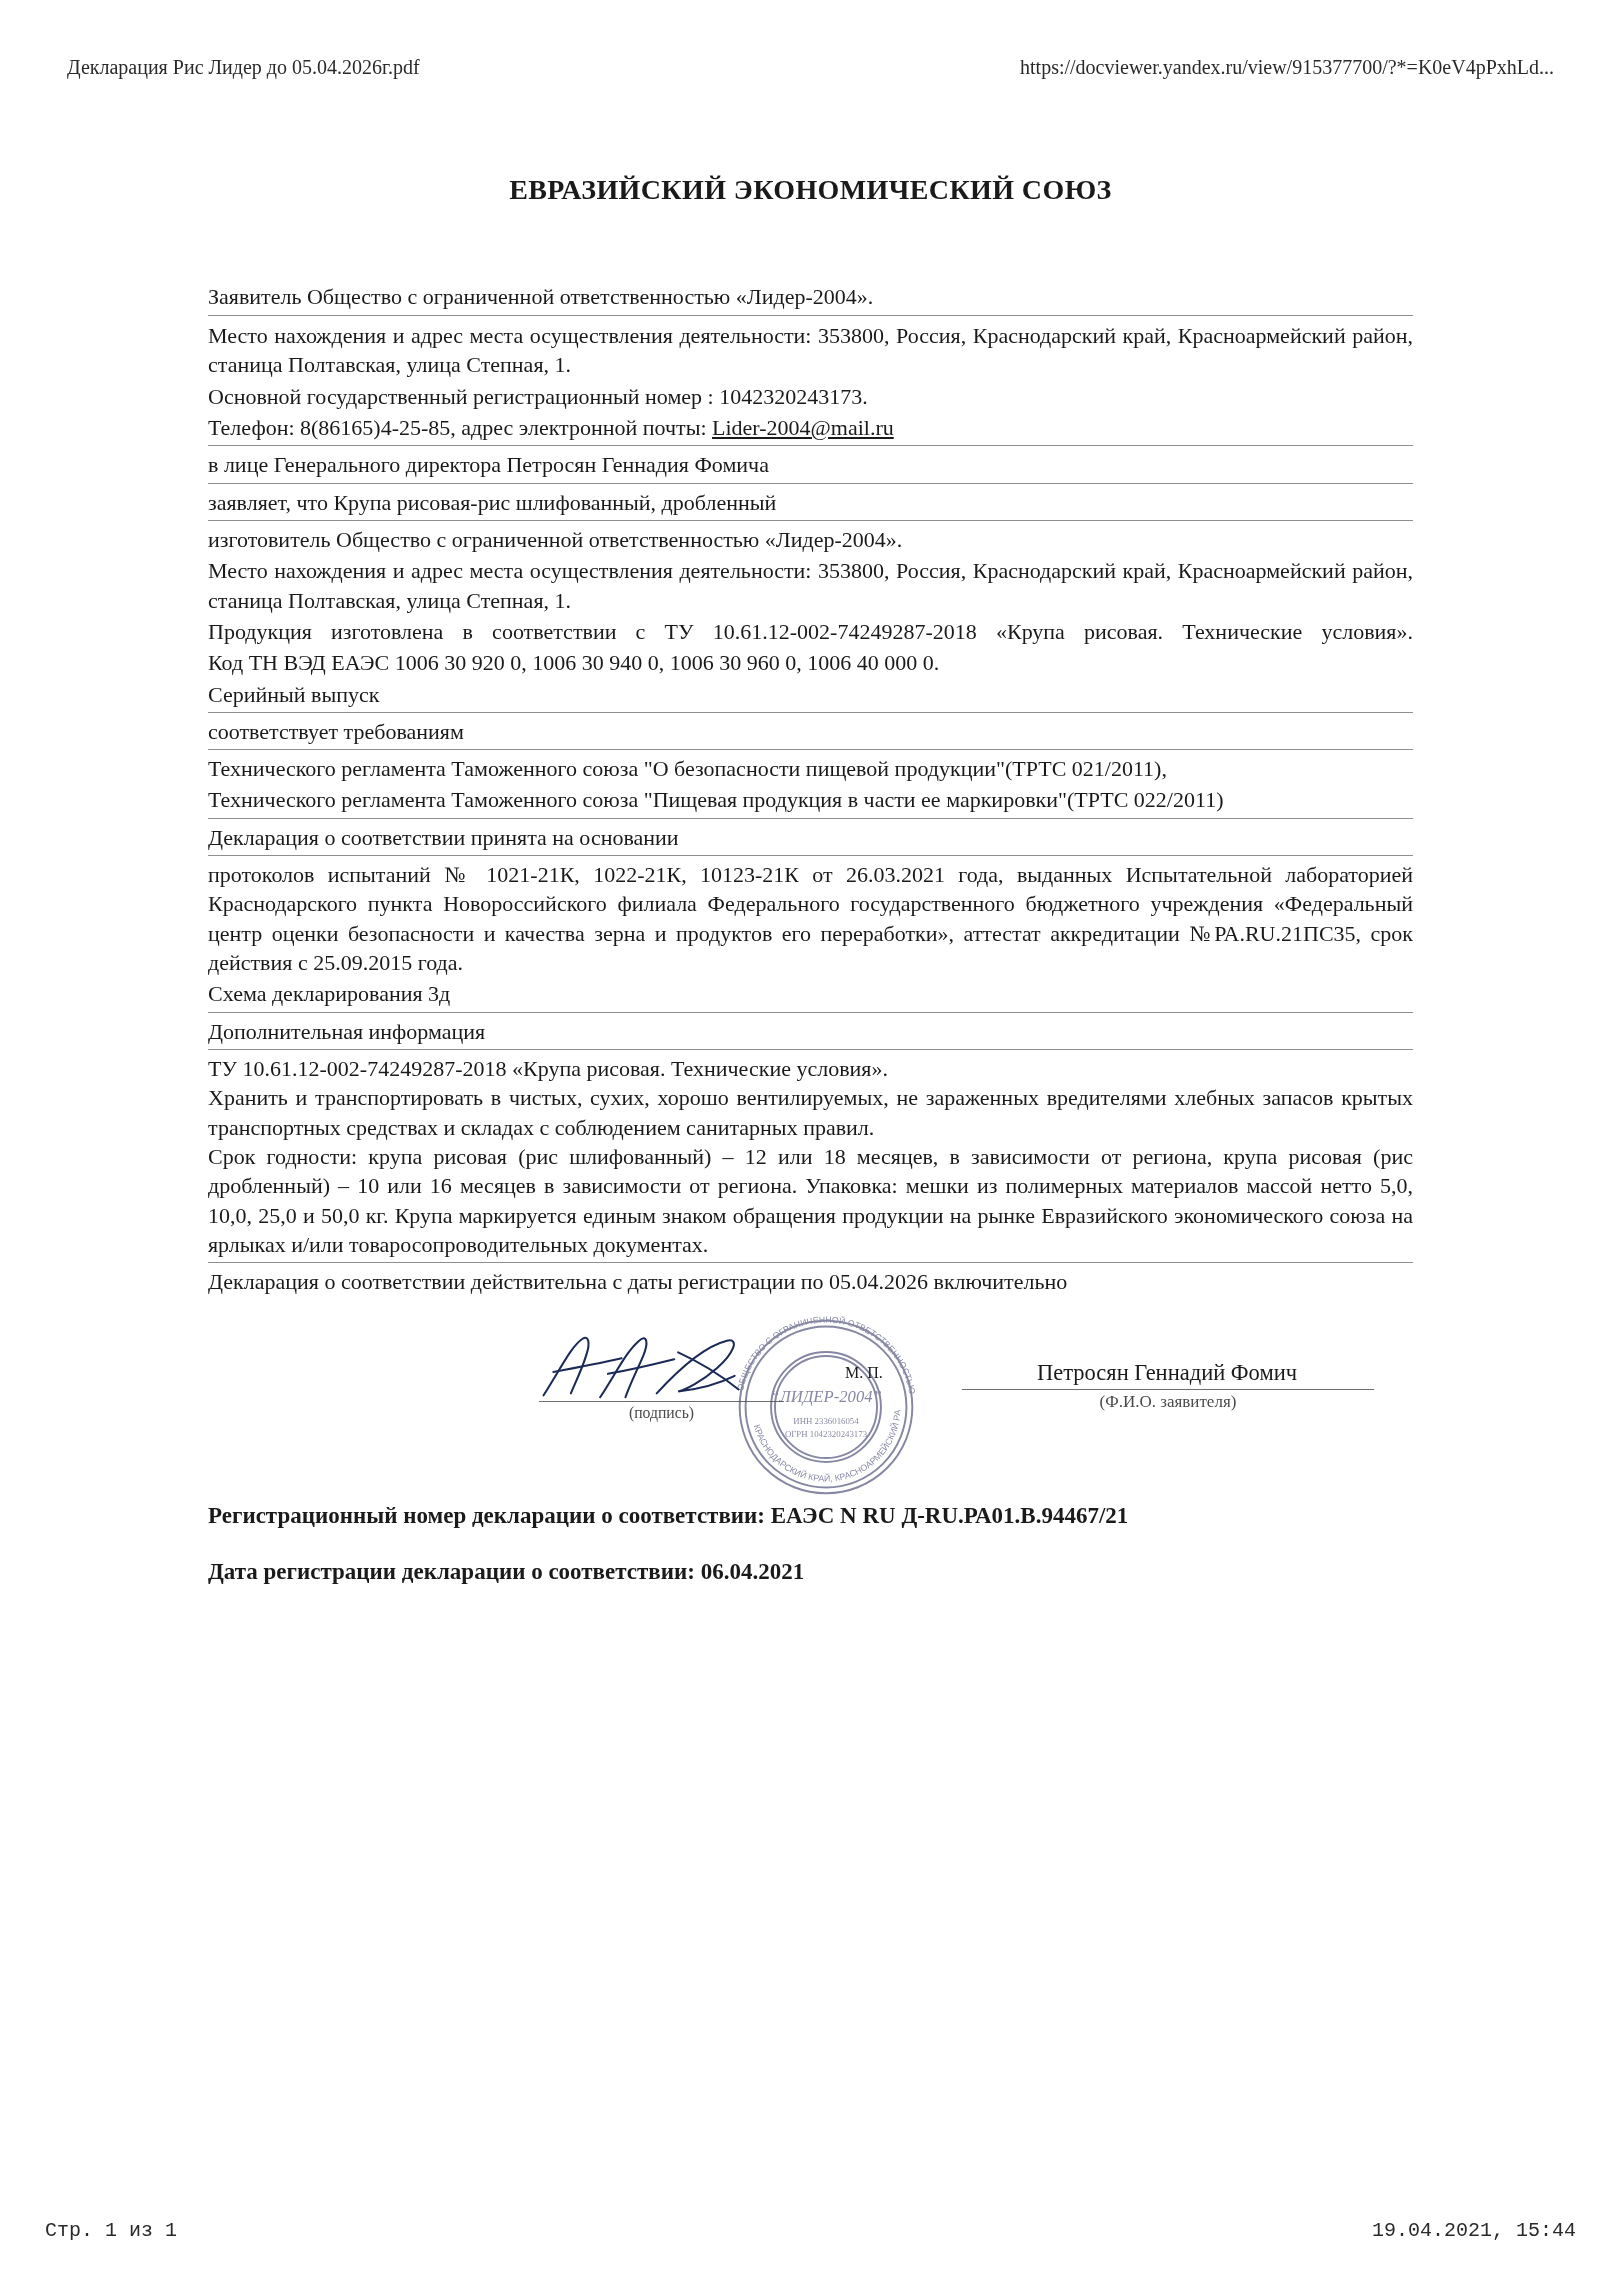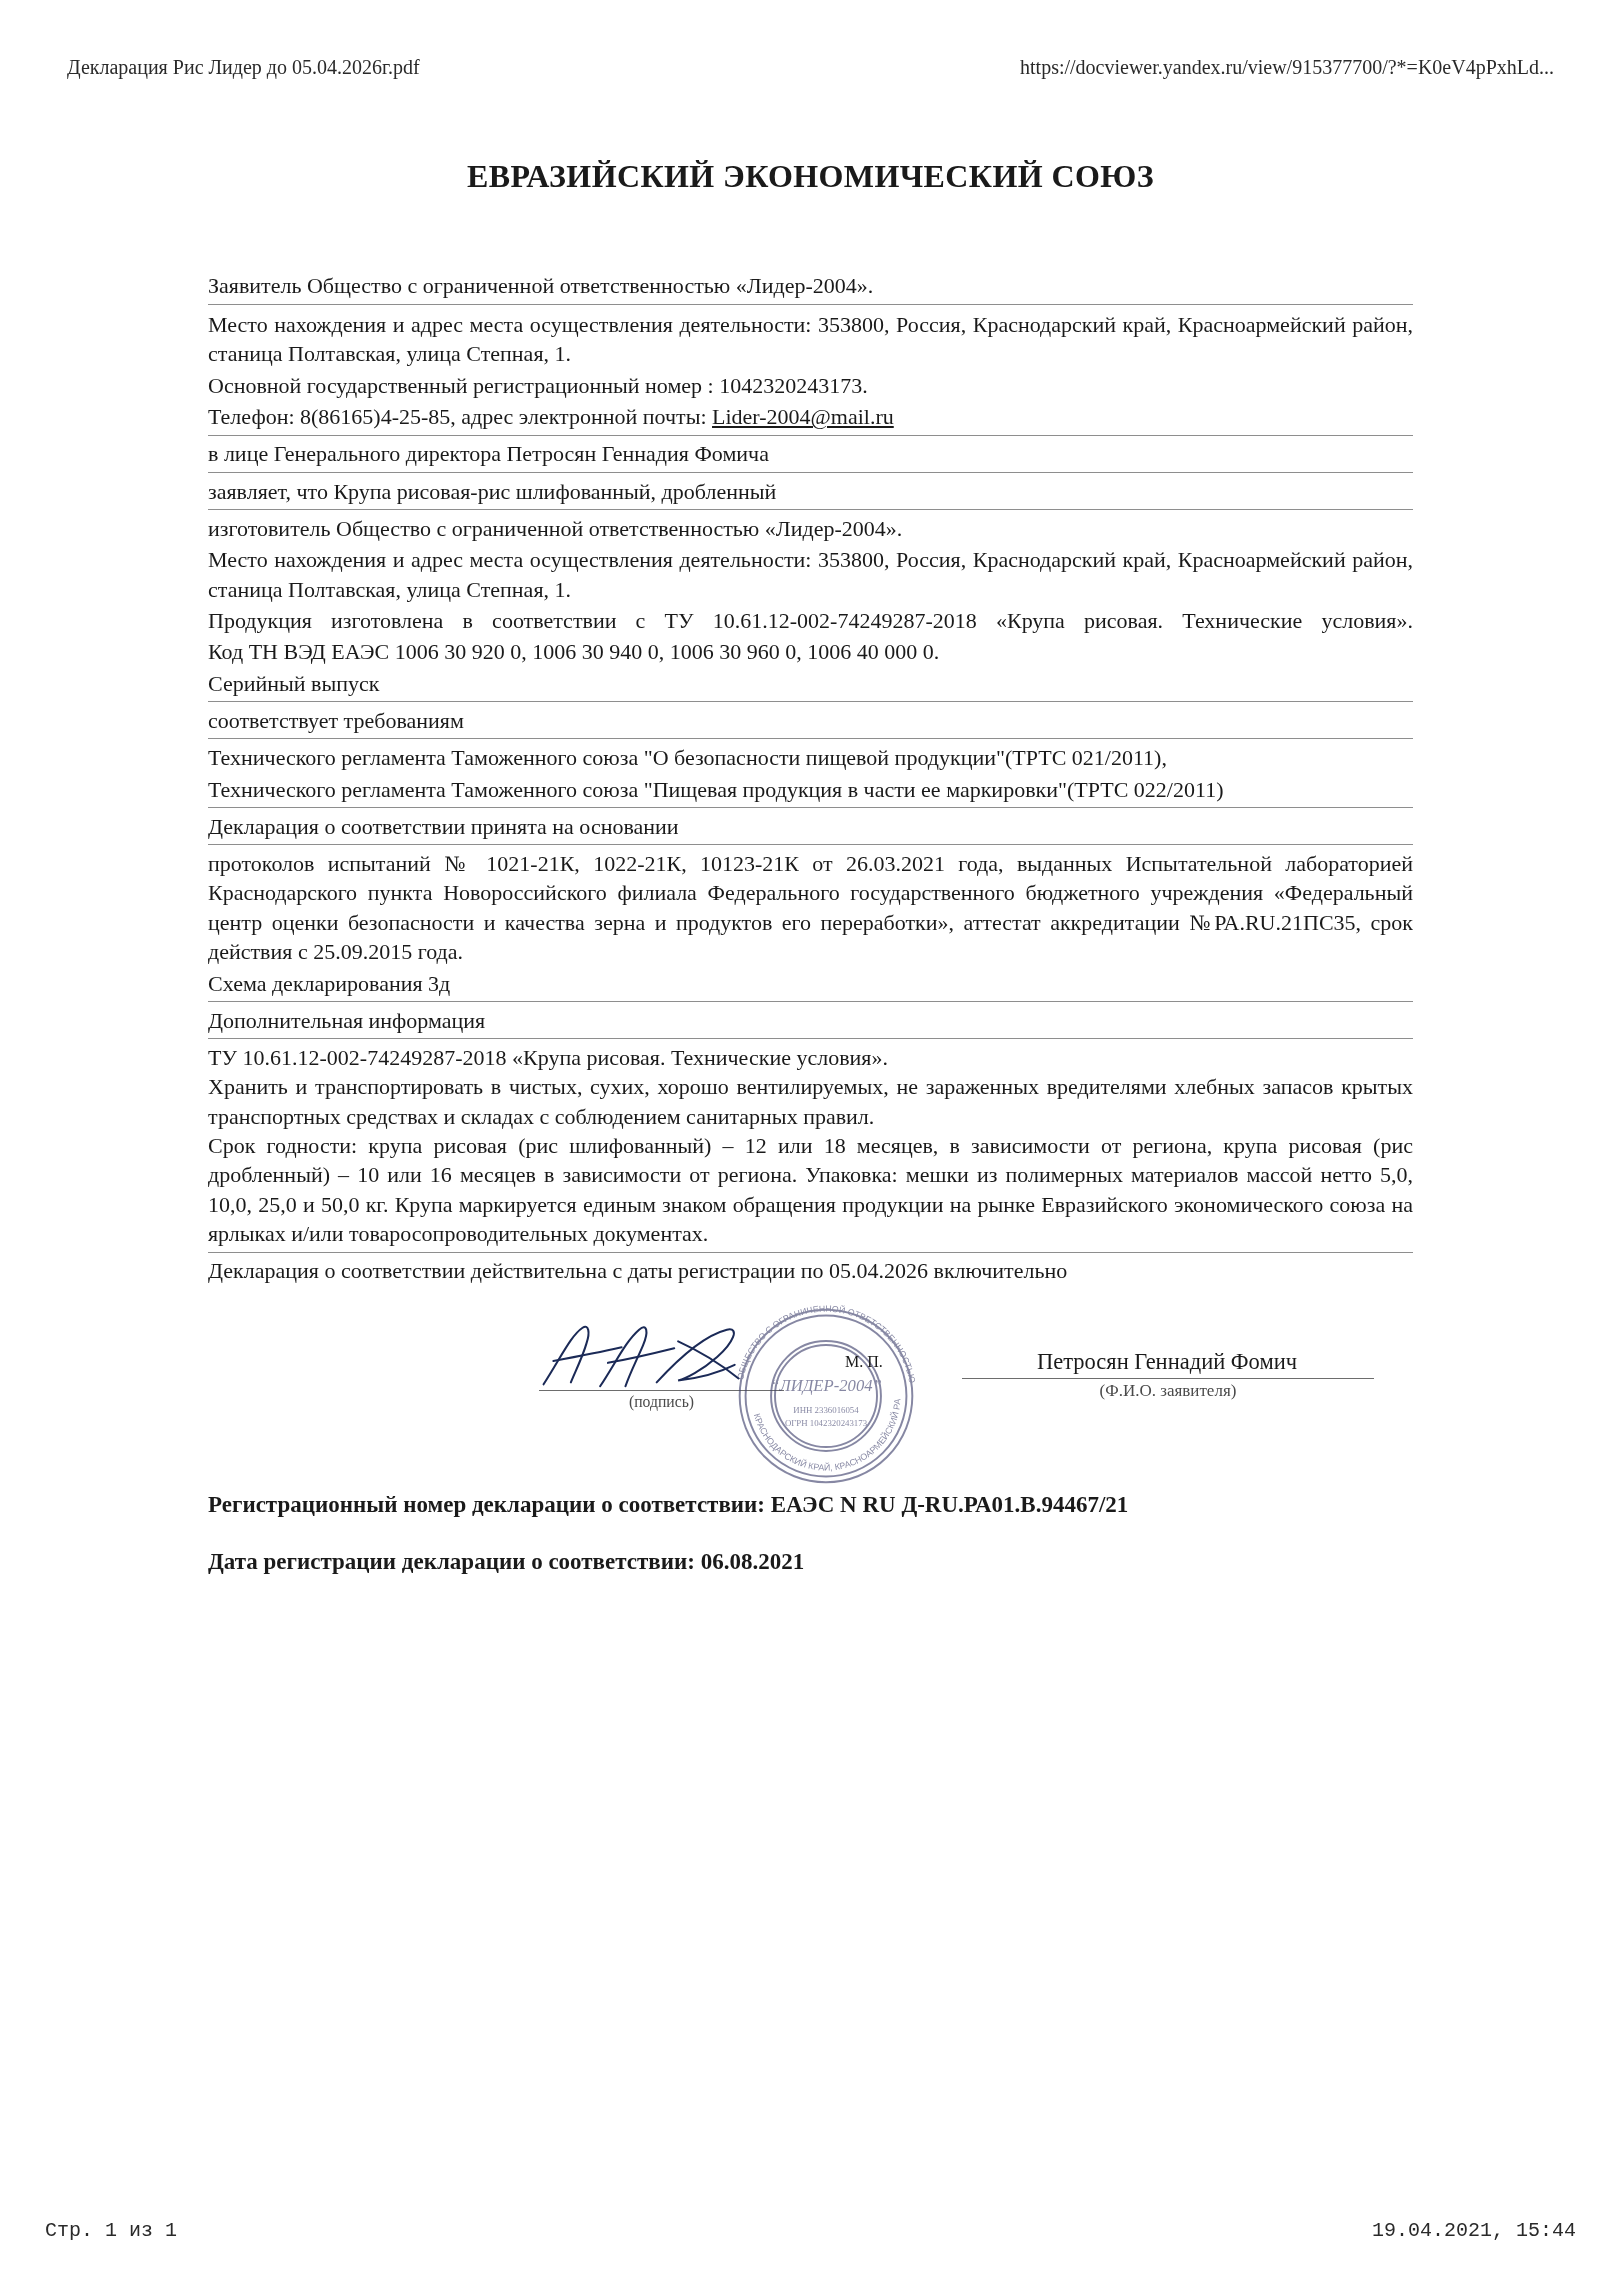--- a/index.html
+++ b/index.html
@@ -52,24 +52,24 @@
     position: absolute;
     top: 127px;
     left: 0;
     width: 1621px;
     padding: 0 208px 0 208px;
   }
 
   .doc-title {
     text-align: center;
     font-weight: bold;
-    font-size: 32px;
+    font-size: 28px;
     letter-spacing: 0.4px;
     line-height: 1.28;
-    margin: 0;
+    margin: 16px;
     padding-top: 29px;
   }
   .doc-title .line2 { display: block; }
 
   .body-block {
     margin-top: 73px;
     font-size: 22px;
     line-height: 1.335;
     text-align: justify;
   }
@@ -293,21 +293,21 @@
       </svg>
 
       <div class="mp">М. П.</div>
 
       <div class="fio-name">Петросян Геннадий Фомич</div>
       <div class="fio-under"></div>
       <div class="fio-caption">(Ф.И.О. заявителя)</div>
     </div>
 
     <p class="reg-line">Регистрационный номер декларации о соответствии: ЕАЭС N RU Д-RU.РА01.В.94467/21</p>
-    <p class="date-line">Дата регистрации декларации о соответствии: 06.08.2021</p>
+    <p class="date-line">Дата регистрации декларации о соответствии: 06.04.2021</p>
   </div>
 </div>
 
 <div class="print-footer">
   <span>Стр. 1 из 1</span>
   <span>19.04.2021, 15:44</span>
 </div>
 
 
 </body></html>

